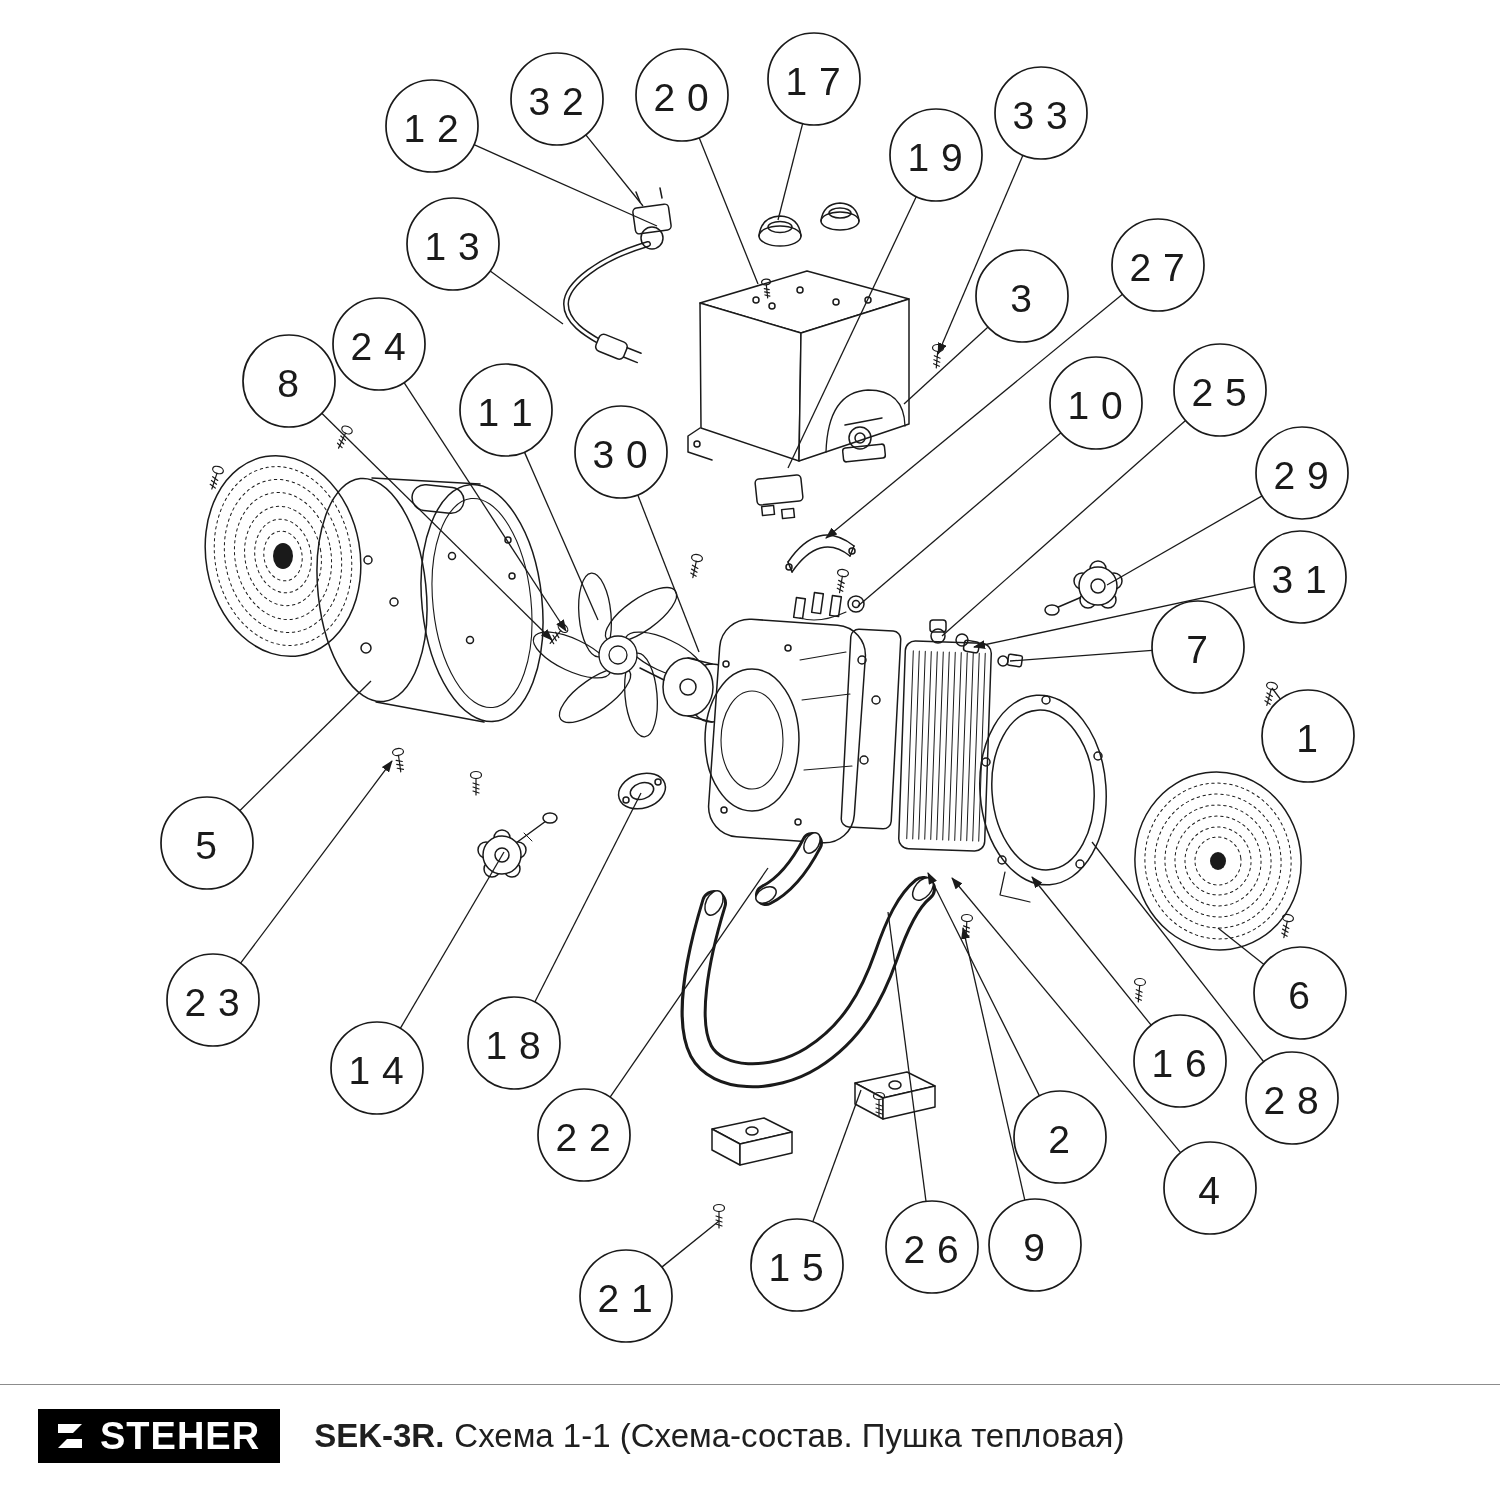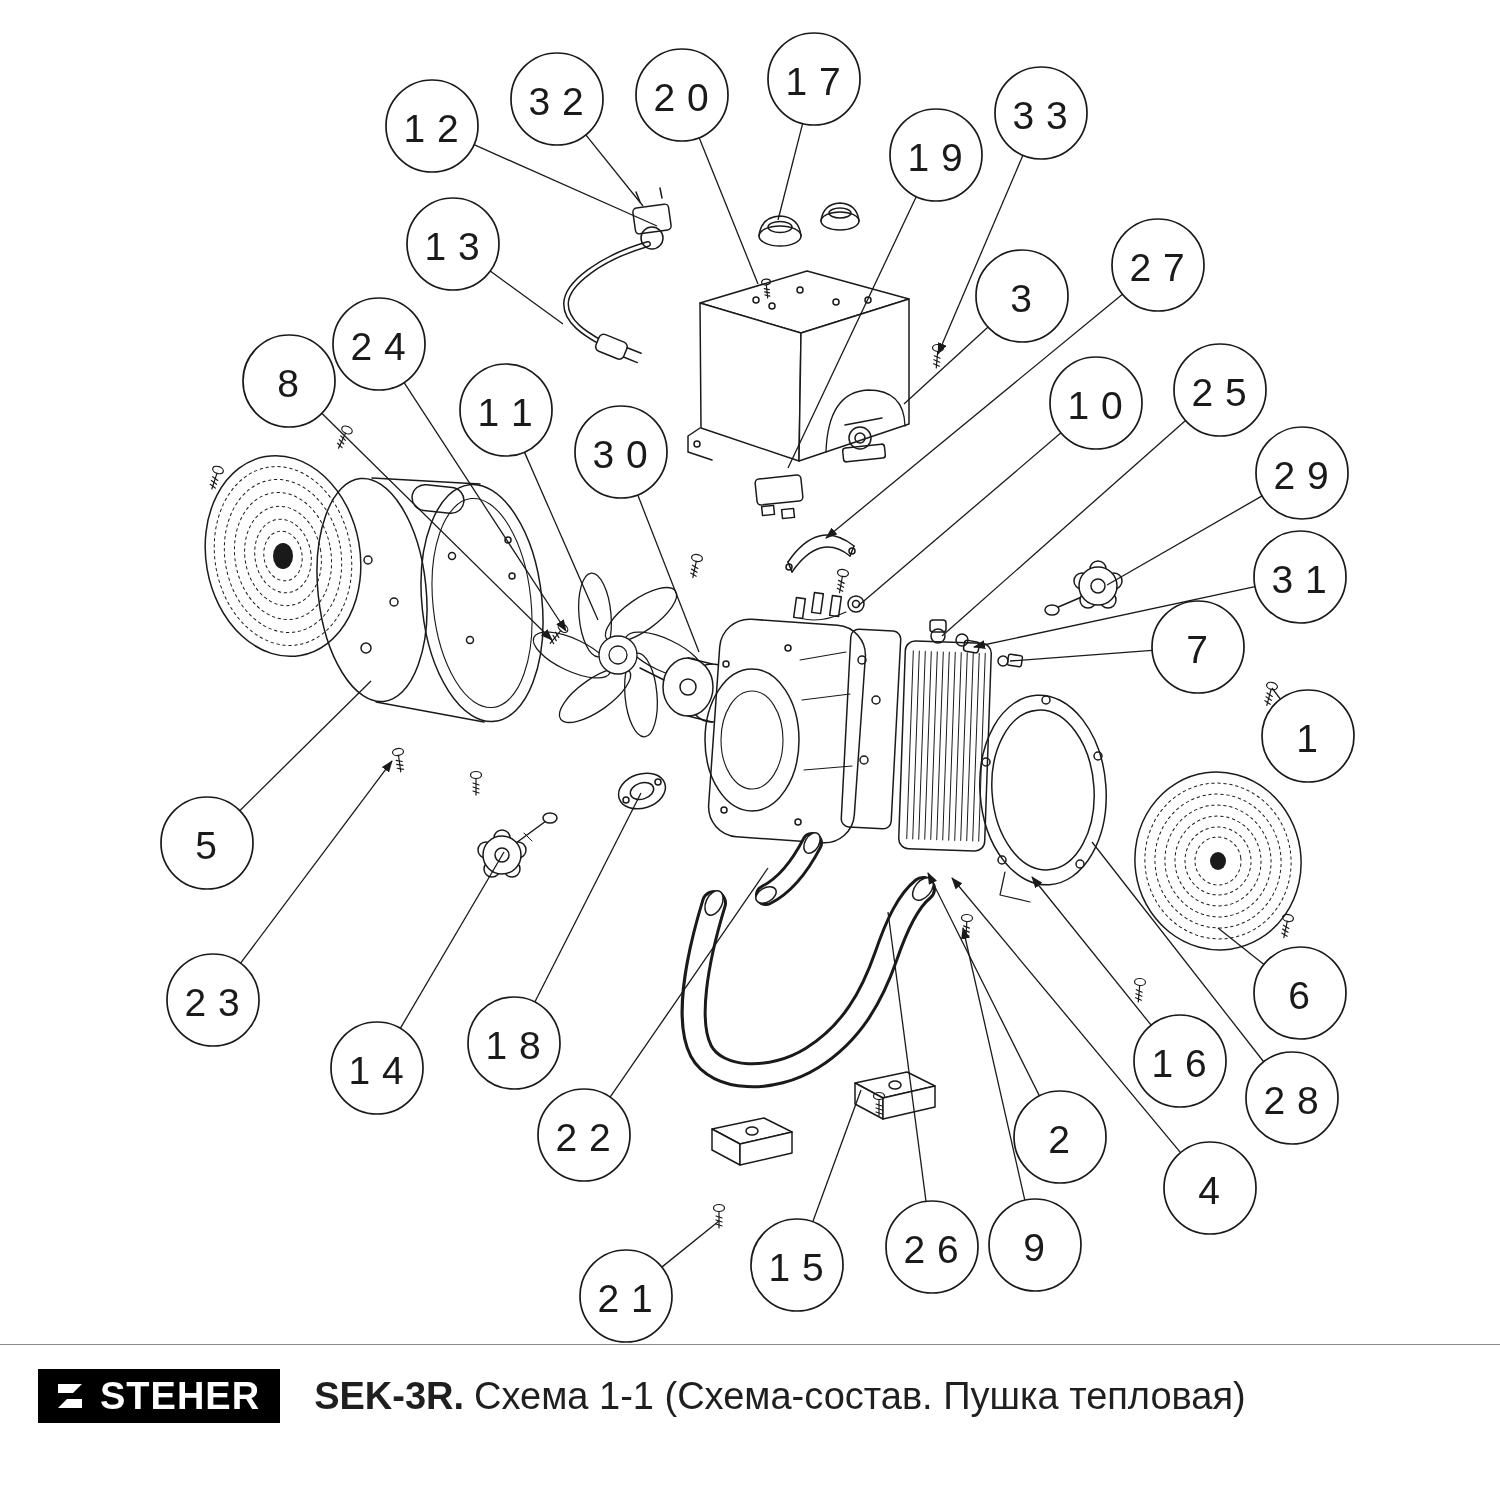--- a/index.html
+++ b/index.html
@@ -10,31 +10,31 @@
   #scene{position:absolute;left:0;top:0;width:1500px;height:1500px;}
   
   .leader{stroke:#1a1a1a;stroke-width:1.3;fill:none;}
   .balloon{fill:#ffffff;stroke:#1a1a1a;stroke-width:1.7;}
   .balloon-num{
     font-family:"Liberation Sans","DejaVu Sans",sans-serif;
     font-size:39px;fill:#1a1a1a;text-anchor:middle;dominant-baseline:central;
     font-weight:400;letter-spacing:2px;
   }
   
-  .footer{position:absolute;left:0;top:1344px;width:1408px;}
+  .footer{position:absolute;left:0;top:1384px;width:1408px;}
   .footer-rule{width:1500px;height:0;border-top:1.5px solid #8c8c8c;}
   .footer-inner{display:flex;align-items:center;gap:34px;padding:24px 0 0 38px;}
   .logo{
     background:#000;color:#fff;display:flex;align-items:center;gap:12px;
     padding:8px 20px 8px 14px;font-weight:bold;font-size:38px;letter-spacing:1px;
   }
   .logo-icon{width:36px;height:36px;display:inline-flex;}
   .logo-icon svg{width:100%;height:100%;}
   .logo-text{line-height:1;}
-  .scheme-title{font-size:38px;color:#1f1f1f;white-space:nowrap;}
+  .scheme-title{font-size:33px;color:#1f1f1f;white-space:nowrap;}
   .scheme-title .model{font-weight:bold;margin-right:10px;}
 </style>
 </head>
 <body>
 
 <div class="page">
 
   <svg id="scene" viewBox="0 0 1500 1500" xmlns="http://www.w3.org/2000/svg">
     <defs>
       <marker id="arrowhead" markerWidth="12" markerHeight="9" refX="11" refY="4.5" orient="auto" markerUnits="userSpaceOnUse">

